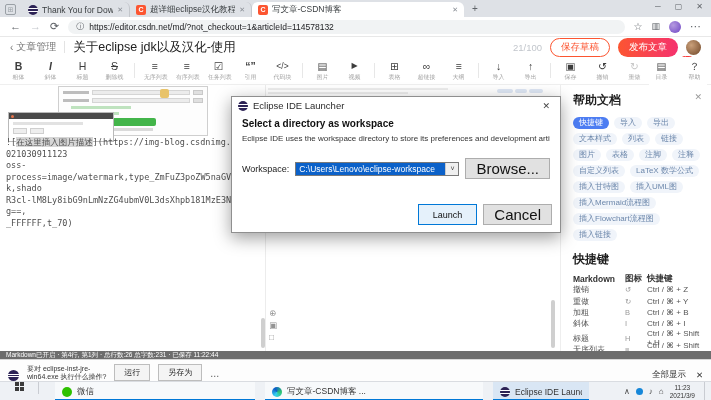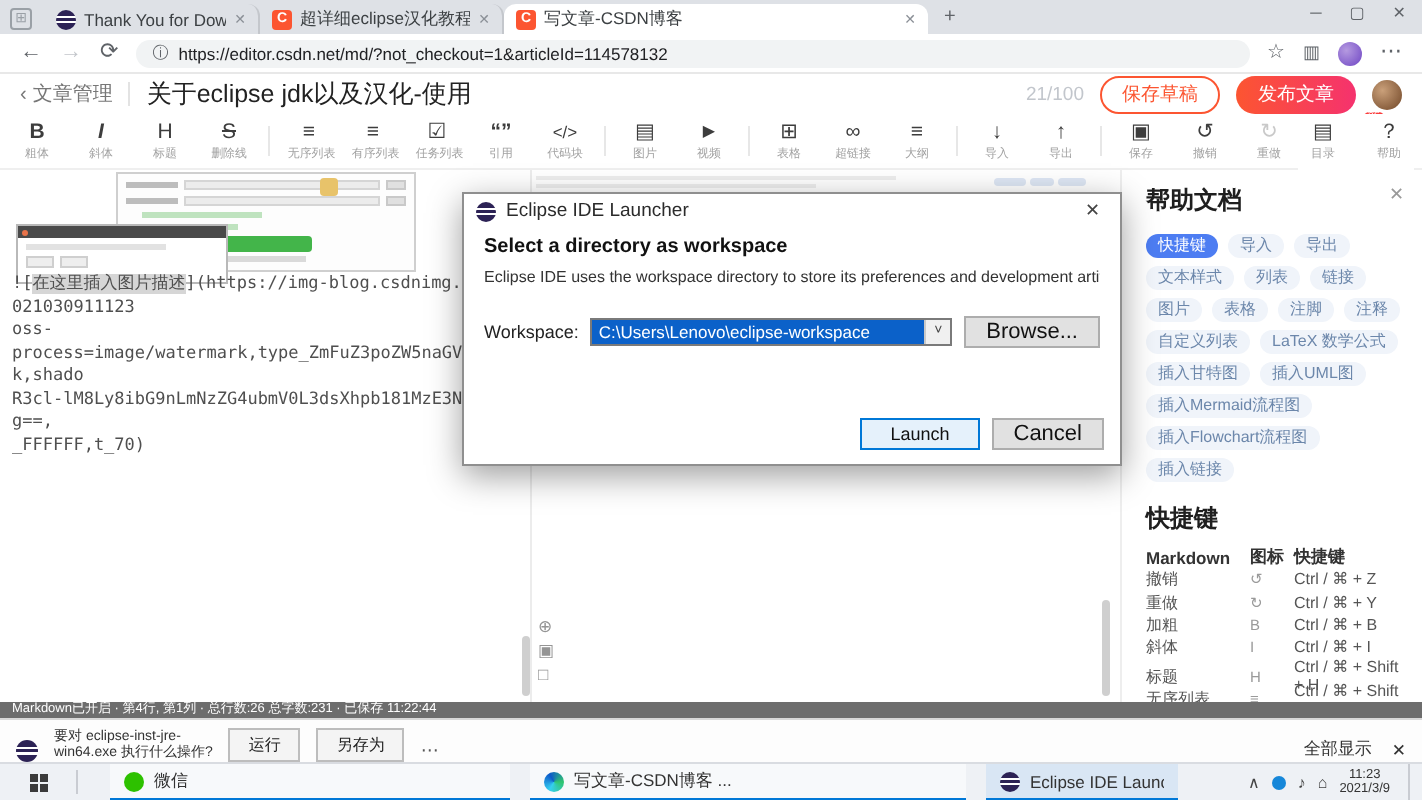--- a/index.html
+++ b/index.html
@@ -94,32 +94,32 @@
   .dlg{position:absolute;left:231px;top:96px;width:330px;height:137px;background:#fff;border:1px solid #8f8f8f;box-shadow:0 5px 16px rgba(0,0,0,.38);z-index:50}
   .dlg-tb{height:17px;display:flex;align-items:center;gap:5px;padding:0 6px;font-size:9.5px;color:#2b2b2b}
   .dlg-tb .ic{width:10px;height:10px;border-radius:50%;background:linear-gradient(180deg,#2c2255 0 32%,#fff 32% 42%,#2c2255 42% 56%,#fff 56% 66%,#2c2255 66% 100%)}
   .dlg-tb .x{margin-left:auto;color:#444;font-size:9px;padding:0 4px}
   .dlg-h{margin:4px 10px 0 10px;font-size:10px;font-weight:bold;color:#111}
   .dlg-b{margin:5px 10px 0 10px;font-size:8px;color:#333;white-space:nowrap;overflow:hidden}
   .dlg-row{margin:15px 10px 0 10px;display:flex;align-items:center;gap:6px;font-size:9px;color:#222}
   .combo{flex:1;height:14px;border:1px solid #7a7a7a;display:flex;align-items:stretch;min-width:0}
   .combo .sel{flex:1;background:#0b61c9;color:#fff;font-size:8.5px;line-height:12px;padding:0 3px;white-space:nowrap;overflow:hidden}
   .combo .ar{width:13px;background:#f0f0f0;border-left:1px solid #c9c9c9;color:#444;font-size:7px;text-align:center;line-height:12px}
-  .btn-w{border:1px solid #adadad;background:#e1e1e1;font-size:11px;padding:1px 10px;color:#111;white-space:nowrap}
+  .btn-w{border:1px solid #adadad;background:#e1e1e1;font-size:15px;padding:1px 10px;color:#111;white-space:nowrap}
   .dlg-chk{position:absolute;left:10px;top:104px;display:flex;align-items:center;gap:5px;font-size:9px;color:#222}
   .dlg-chk .box{width:8px;height:8px;border:1px solid #555;background:#fff}
   .dlg-foot{position:absolute;right:8px;bottom:7px;display:flex;gap:6px}
   .btn-launch{border:1px solid #0078d7;background:#e5f1fb;font-size:9px;padding:2px 14px;color:#111}
   
   .statusbar{position:absolute;left:0;top:351px;width:711px;height:8px;background:#6d6d6d;color:#fff;font-size:6.5px;line-height:8px;padding-left:6px;white-space:nowrap;overflow:hidden}
   .shelf{position:absolute;left:0;top:359px;width:711px;height:22px;background:#fdfdfd;border-top:1px solid #d8d8d8;display:flex;align-items:flex-end;padding:0 8px;gap:8px}
   .shelf .ftxt{font-size:7px;line-height:8px;color:#333}
   .dl-btn{border:1px solid #bdbdbd;background:#f4f4f4;font-size:8px;padding:2px 9px;color:#222;white-space:nowrap}
   .shelf .right{margin-left:auto;display:flex;align-items:center;gap:10px;font-size:8.5px;color:#333}
-  .taskbar{position:absolute;left:0;top:381px;width:711px;height:19px;background:#eef1f5;border-top:1px solid #d9dce1;display:flex;align-items:center}
+  .taskbar{position:absolute;left:0;top:381px;width:711px;height:19px;background:#eef1f5;border-top:1px solid #d9dce1;display:flex;align-items:flex-start}
   .start{width:38px;display:flex;justify-content:center}
   .start .w{display:grid;grid-template-columns:4px 4px;grid-template-rows:4px 4px;gap:1px}
   .start .w i{background:#3a3a3a}
   .tb-sep{width:1px;height:12px;background:#c9ccd2;margin-right:16px}
   .app{height:19px;display:flex;align-items:center;gap:5px;padding:0 7px;font-size:8.5px;color:#333;background:rgba(255,255,255,.55);box-shadow:inset 0 -2px 0 #0078d7;margin-right:10px;overflow:hidden;white-space:nowrap}
   .app .albl{overflow:hidden;white-space:nowrap}
   .app.frontmost{background:#d9e6f4}
   .tray{margin-left:auto;display:flex;align-items:center;gap:6px;padding-right:4px;color:#444;font-size:8px}
   .tray .bdot{width:7px;height:7px;border-radius:50%;background:#1687d9}
   .clock{text-align:center;font-size:6.5px;line-height:7.5px;color:#333}

